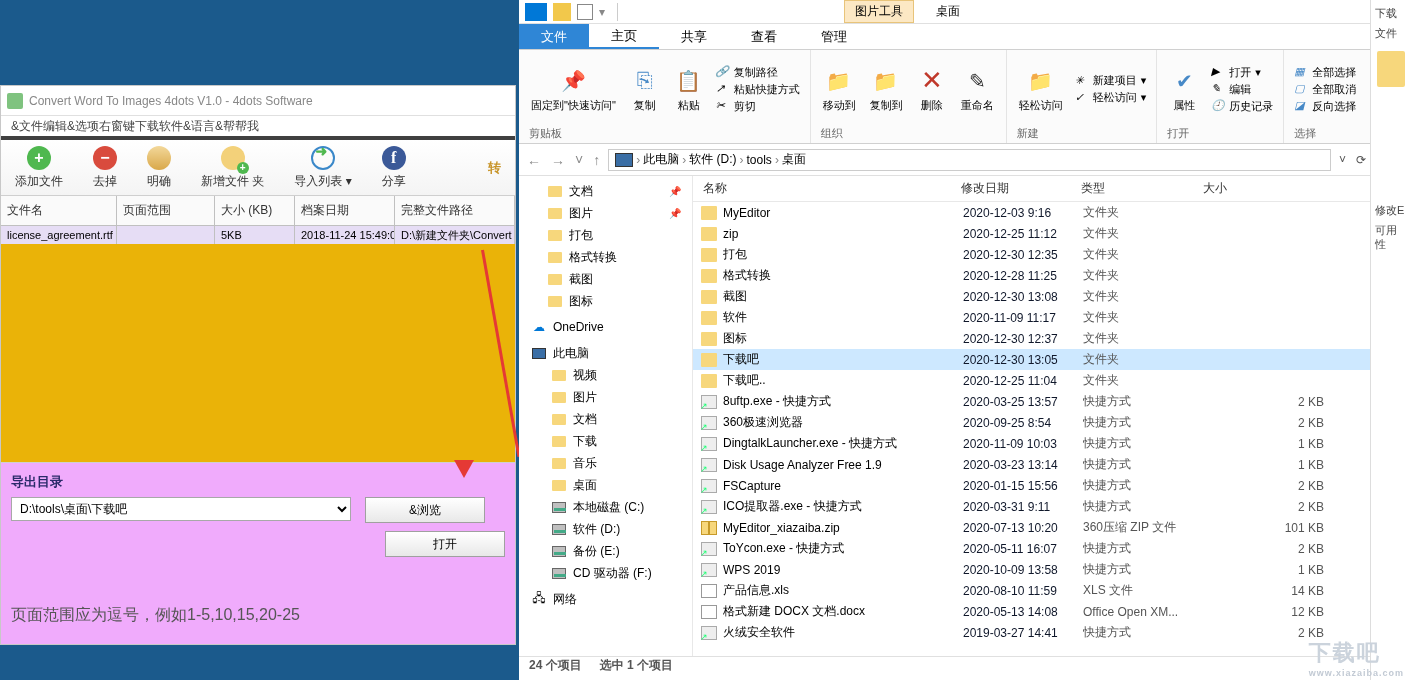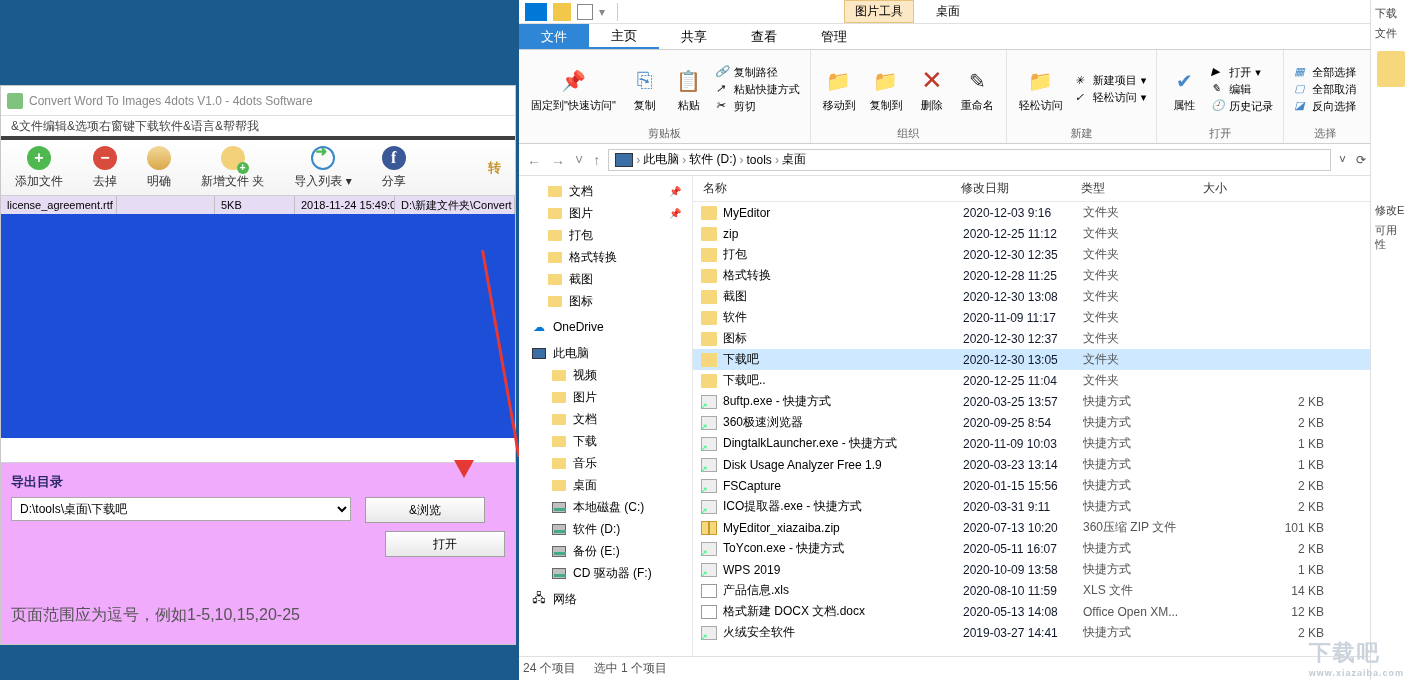--- a/index.html
+++ b/index.html
@@ -22,21 +22,21 @@
 .ic-imp::after{content:"➜";position:absolute;left:-2px;top:-2px;transform:rotate(-45deg);color:#4fb84f;font-size:14px;}
 .ic-fb { width:24px; height:24px; background:#3b5998; color:#fff; font-weight:bold; font-family:Georgia; border-radius:2px; display:flex; align-items:center; justify-content:center; }
 .left-tb .conv { margin-left:auto; color:#c8952a; font-weight:bold; font-size:13px; }
 
 .grid-head { display:flex; height:30px; border-bottom:1px solid #c0c0c0; font-size:12px; background:#fafafa; }
 .grid-head > div { border-right:1px solid #c0c0c0; padding:2px 6px; display:flex; flex-direction:column; justify-content:center; color:#333; }
 .grid-row { display:flex; height:18px; font-size:11px; background:#e6ddf5; }
 .grid-row > div { border-right:1px solid #c0c0c0; padding:0 6px; display:flex; align-items:center; overflow:hidden; white-space:nowrap; }
 .c0{width:116px;} .c1{width:98px;} .c2{width:80px;} .c3{width:100px;} .c4{flex:1;}
 
-.grid-body { height:242px; background:#1d4ed8; }
+.grid-body { height:242px; background:#eab308; }
 
 .red-arrow { position:absolute; left:452px; top:250px; pointer-events:none; }
 .red-arrow .line { width:3px; height:210px; background:#e53935; margin-left:29px; transform:rotate(-10deg); transform-origin:top; }
 .red-arrow .head { width:0;height:0;border-left:10px solid transparent;border-right:10px solid transparent;border-top:18px solid #e53935; margin-left:2px; }
 
 .export { position:absolute; bottom:0; left:0; right:0; padding:10px 10px 18px 10px; background:#f0abfc; border-top:1px solid #d0d0d0; }
 .export h4 { font-size:13px; color:#2a2a6a; font-weight:bold; margin-bottom:6px; }
 .export-row { display:flex; gap:14px; margin-bottom:8px; }
 .export select { flex:1; height:24px; font-size:12px; border:1px solid #a8a8a8; padding:0 4px; background:#fff; max-width:340px;}
 .btn { height:26px; min-width:120px; background:linear-gradient(#fff,#e8e8e8); border:1px solid #a0a0a0; font-size:12px; cursor:pointer; }
@@ -54,21 +54,21 @@
 .exp-top .desk { margin-left:16px; font-size:12px;}
 
 .tabs { height:26px; display:flex; border-bottom:1px solid #d0d0d0; }
 .tab { padding:0 22px; display:flex; align-items:center; font-size:13px; cursor:pointer; }
 .tab.file { background:#2f86d6; color:#fff; }
 .tab.active { border-bottom:2px solid #2f86d6; }
 
 .ribbon { height:94px; display:flex; border-bottom:1px solid #d0d0d0; background:#fbfbfb; }
 .rgroup { border-right:1px solid #e4e4e4; padding:4px 10px 2px 10px; display:flex; flex-direction:column; }
 .rgroup .body { flex:1; display:flex; align-items:center; gap:10px; }
-.rgroup .label { text-align:center; font-size:11px; color:#666; padding-top:2px;}
+.rgroup .label { font-size:11px; color:#666; padding-top:2px;}
 .rbtn { display:flex; flex-direction:column; align-items:center; font-size:11px; gap:2px; cursor:pointer; padding:0 2px;}
 .ric { width:30px; height:30px; display:flex; align-items:center; justify-content:center; font-size:20px; }
 .small-list { display:flex; flex-direction:column; gap:2px; font-size:11px; }
 .small-list span { display:flex; align-items:center; gap:4px; cursor:pointer; white-space:nowrap;}
 .si { width:14px; height:14px; display:inline-block; }
 .star{color:#888;} .copy{color:#4789c7;} .clip{color:#e7b843;} .arrow{color:#4789c7;} .ren{color:#333;} .delx{color:#c0392b;font-size:26px;} .newf{color:#e7b843;} .chk{color:#4789c7;} .prop{color:#4789c7;}
 
 .addr { height:32px; display:flex; align-items:center; gap:8px; padding:0 8px; border-bottom:1px solid #e0e0e0; }
 .addr .nav { display:flex; gap:10px; color:#888; font-size:14px;}
 .addr .pc { width:18px; height:14px; background:#3a6ea5; border:1px solid #333;}
@@ -100,21 +100,21 @@
 .frow .fc-type { width:122px; color:#555; overflow:hidden; white-space:nowrap;}
 .frow .fc-size { flex:1; text-align:right; padding-right:50px; color:#555;}
 .fic { width:16px; height:14px; display:inline-block; }
 .fic.folder { background:#f7d77c; border-radius:1px; }
 .fic.zip { background:#f7d77c; border:1px solid #c79a2a; position:relative;}
 .fic.zip::after{content:"";position:absolute;left:6px;top:0;width:2px;height:100%;background:#c79a2a;}
 .fic.lnk { background:#eee; border:1px solid #aaa; position:relative;}
 .fic.lnk::after{content:"↗";position:absolute;left:-2px;bottom:-3px;font-size:9px;color:#2f7;}
 .fic.file { background:#fff; border:1px solid #999;}
 
-.status { height:24px; border-top:1px solid #e0e0e0; display:flex; align-items:center; gap:18px; padding:0 4px; font-size:12px; color:#555;}
+.status { height:24px; border-top:1px solid #e0e0e0; display:flex; align-items:flex-start; gap:18px; padding:0 10px; font-size:12px; color:#555;font-weight:bold;}
 
 
 .rrail { position:absolute; right:0; top:0; width:40px; height:680px; background:#fff; border-left:1px solid #ddd; display:flex; flex-direction:column; padding:6px 4px; font-size:11px; color:#444; gap:6px; }
 .rrail .txt { writing-mode:horizontal-tb; font-size:11px; line-height:1.3; }
 .rrail .yfold { width:28px; height:36px; background:#f7d77c; border-radius:2px; margin:4px auto;}
 
 
 .wm { position:absolute; right:6px; bottom:2px; font-size:22px; color:#cbd3dc; font-weight:bold; letter-spacing:2px; pointer-events:none;}
 .wm small{display:block;font-size:9px;color:#c2cad4;letter-spacing:1px;}
 </style>
@@ -154,20 +154,27 @@
       </div>
     <div class="tbbtn">
         <span class="ic ic-imp"></span>
         <span><span>导入列表</span> ▾</span>
       </div>
     <div class="tbbtn">
         <span class="ic ic-fb">f</span>
         <span>分享</span>
       </div>
     <span class="conv">转</span>
+  </div>
+  <div class="grid-head">
+    <div class="c0">文件名</div>
+    <div class="c1">页面范围</div>
+    <div class="c2">大小 (KB)</div>
+    <div class="c3">档案日期</div>
+    <div class="c4">完整文件路径</div>
   </div>
   <div class="grid-body">
     <div class="grid-row">
       <div class="c0">license_agreement.rtf</div>
       <div class="c1"></div>
       <div class="c2">5KB</div>
       <div class="c3">2018-11-24 15:49:02</div>
       <div class="c4">D:\新建文件夹\Convert</div>
     </div>
   </div>

